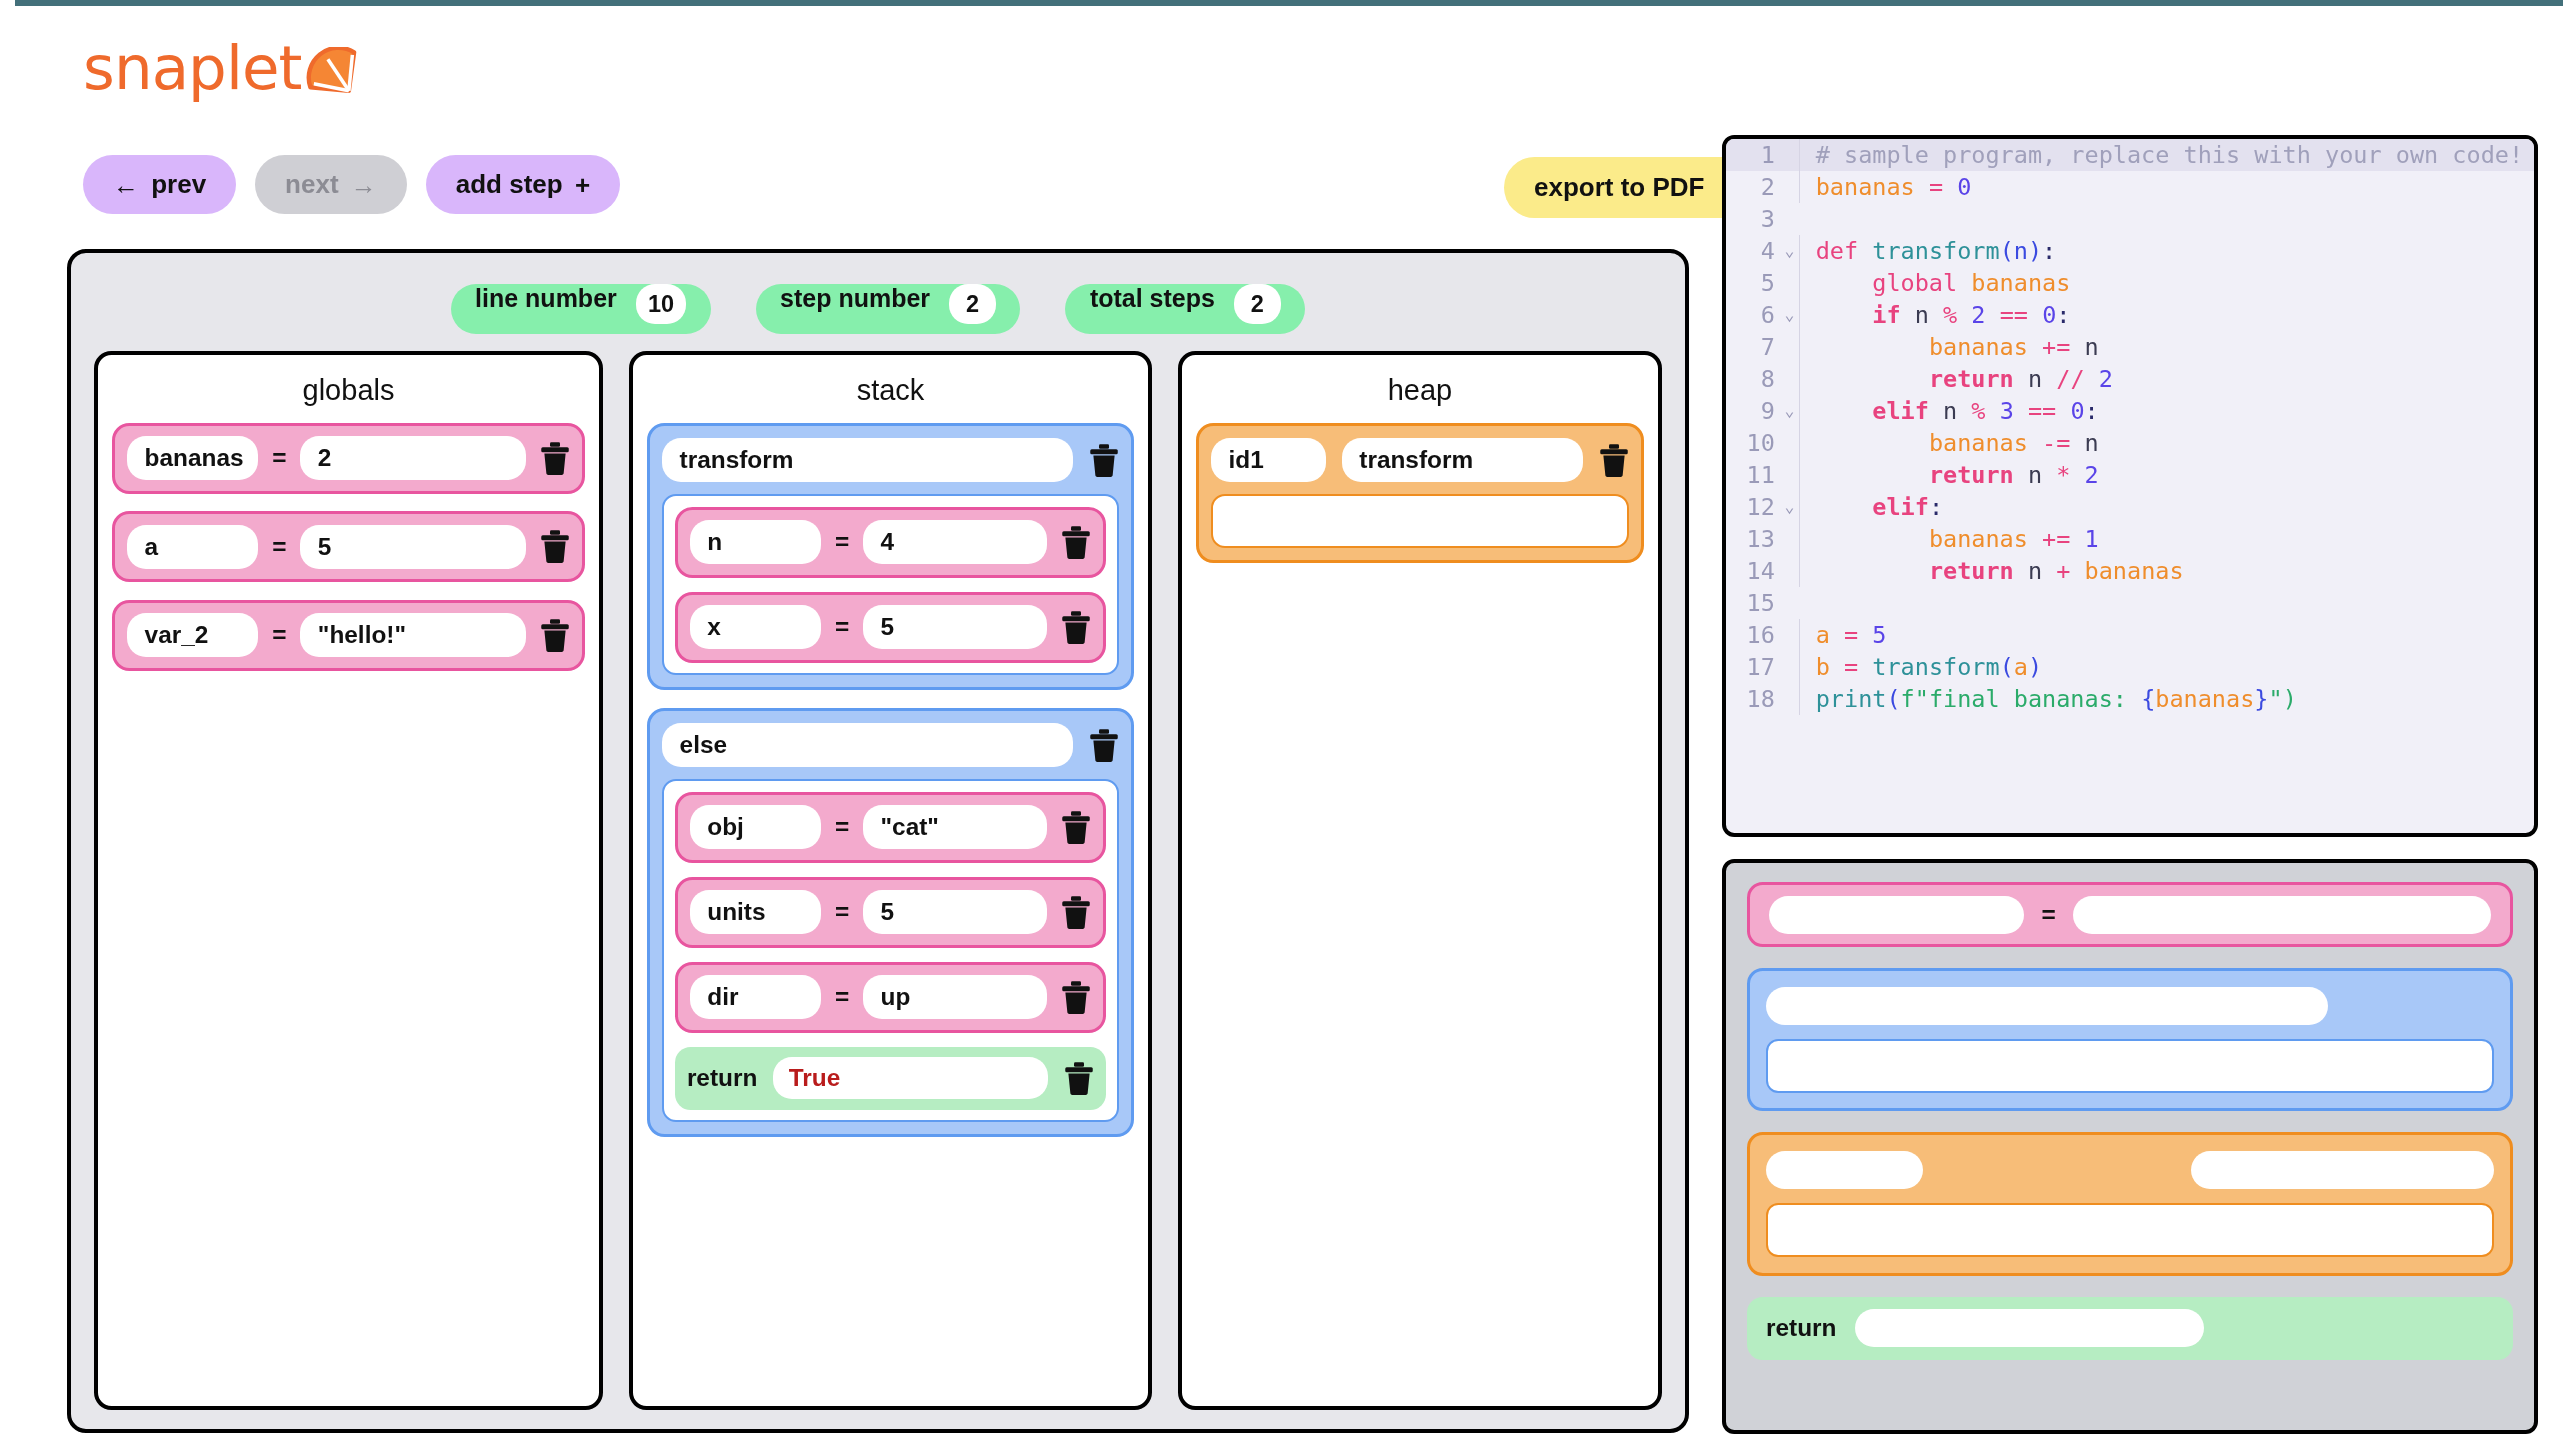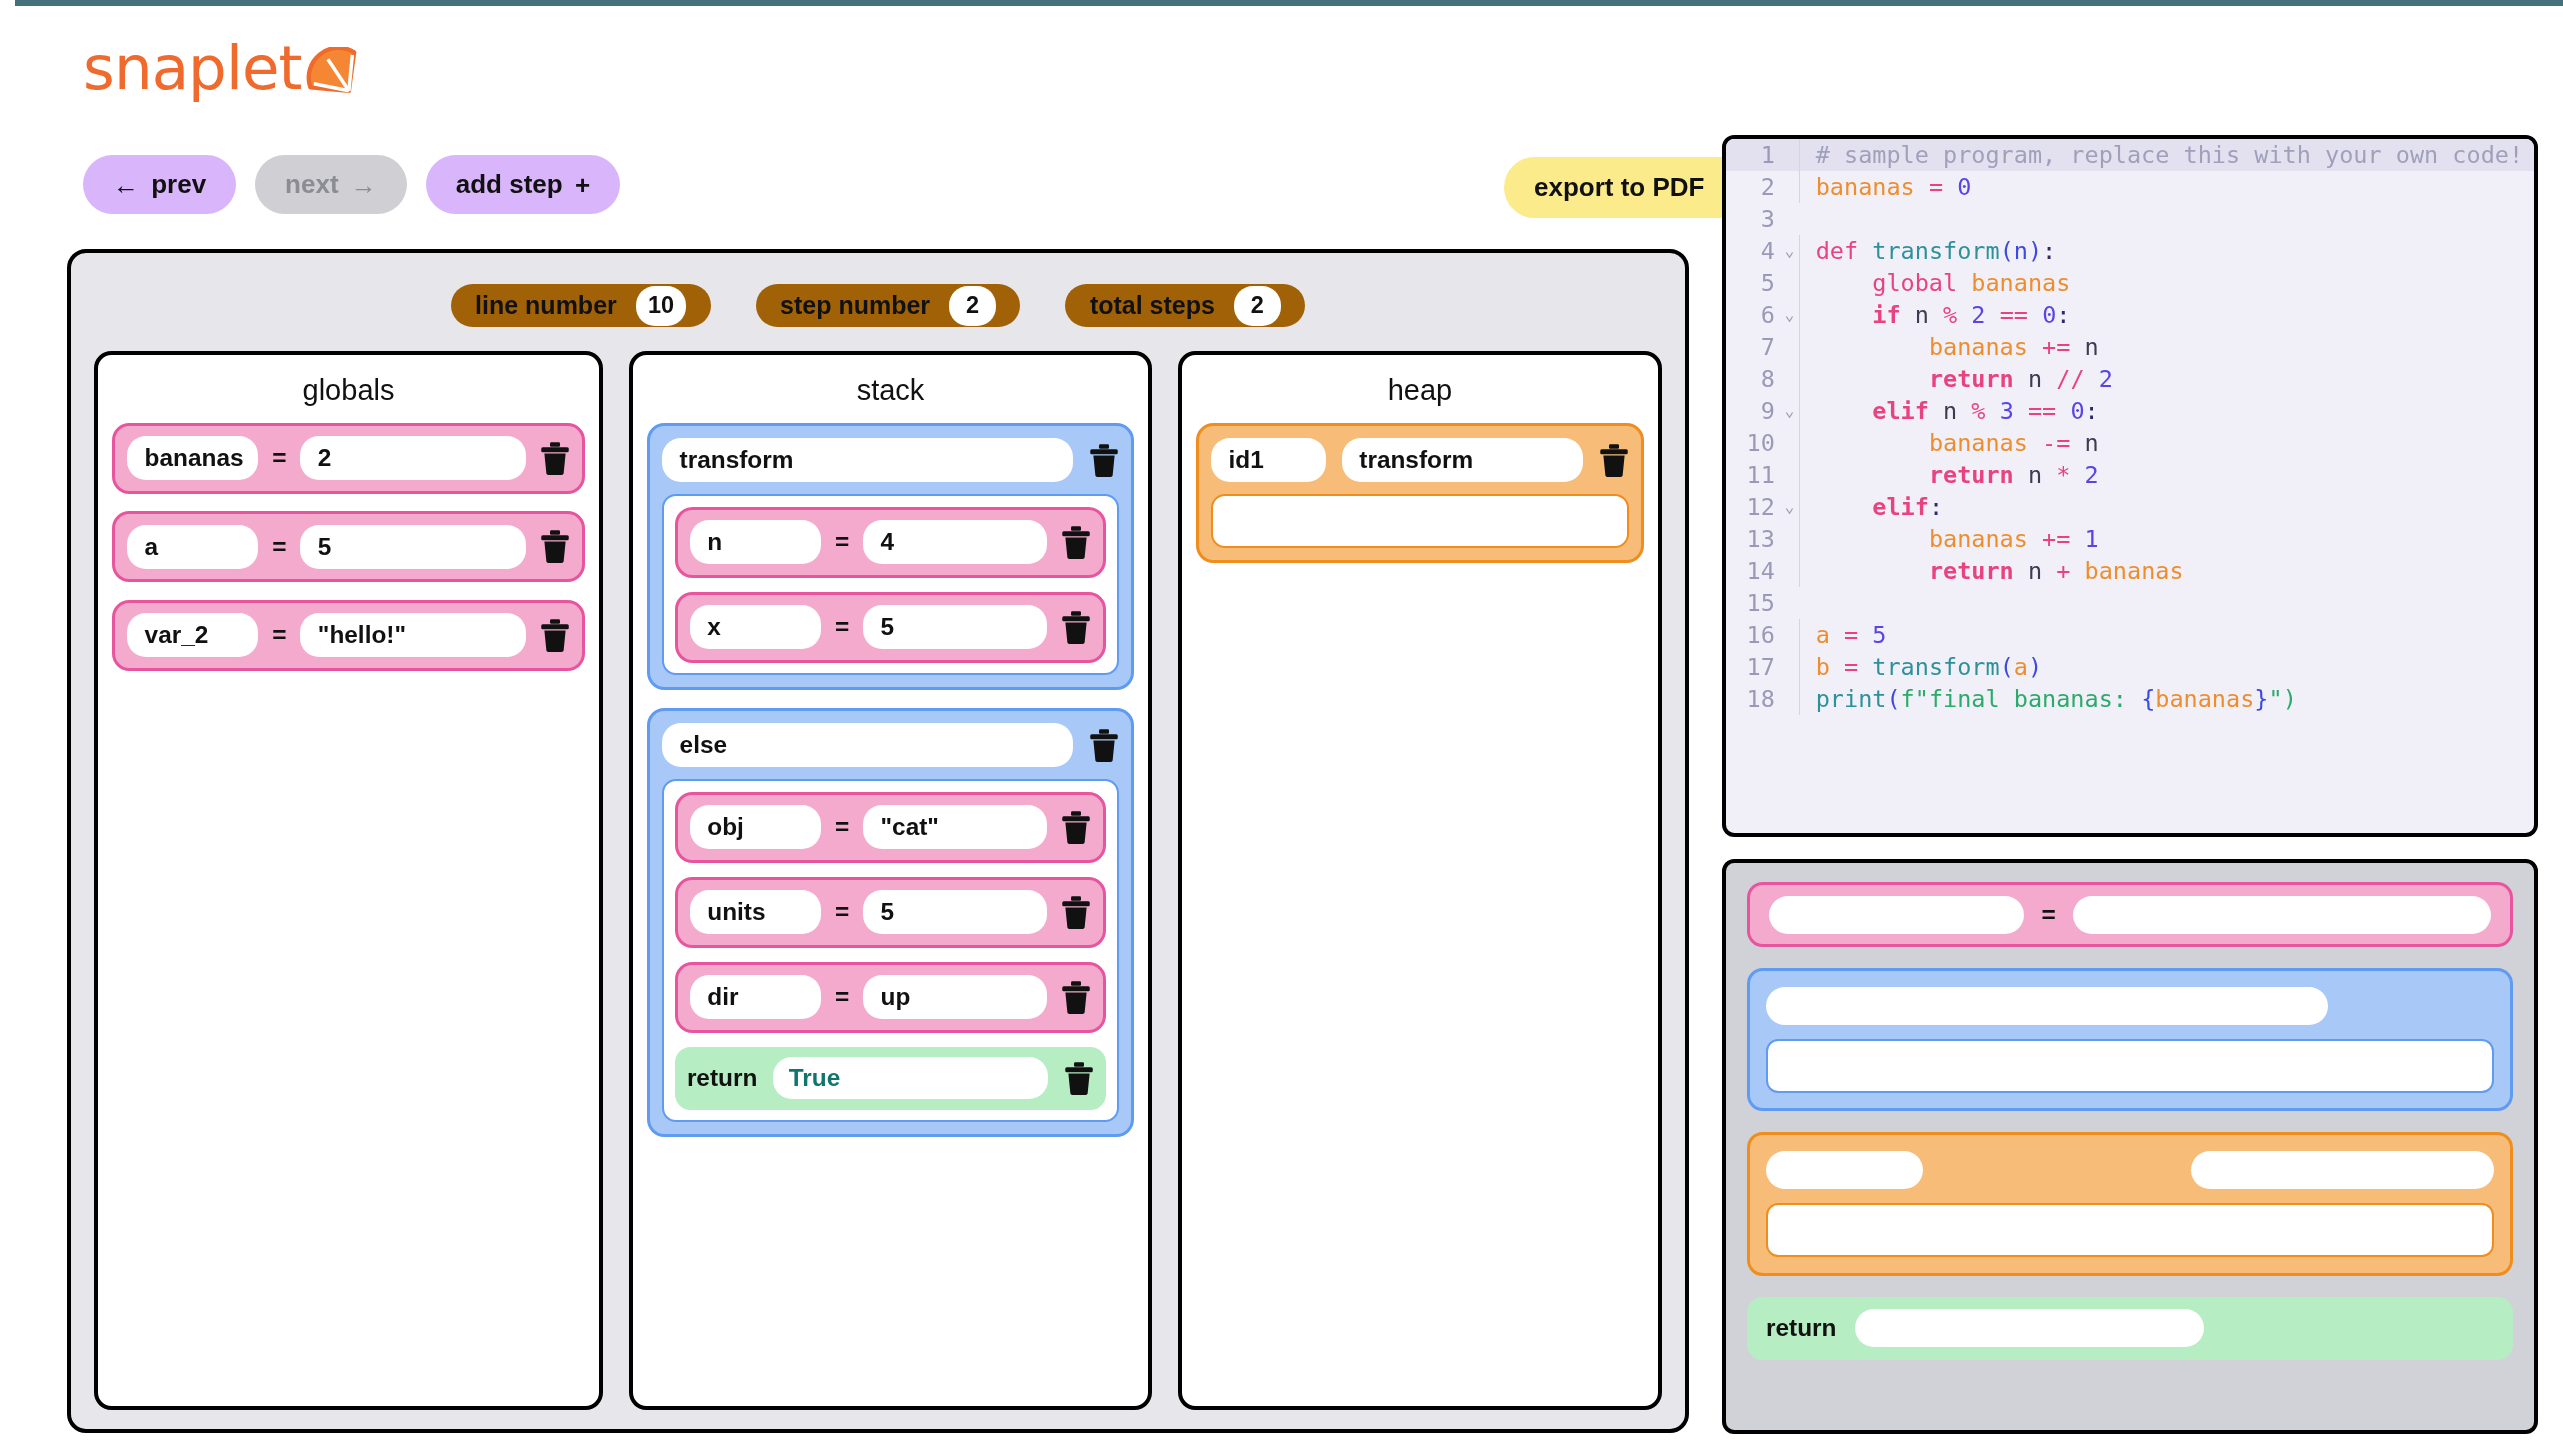--- a/index.html
+++ b/index.html
@@ -53,22 +53,22 @@
   
   .mainpanel {
     position: absolute; left: 52px; top: 249px; width: 1622px; height: 1184px;
     background: #e7e7eb; border: 4.4px solid #000; border-radius: 19px;
   }
   .badgerow {
     position: absolute; left: 0; right: 0; top: 31px;
     display: flex; justify-content: center; gap: 45px;
   }
   .badge {
-    height: 43px; border-radius: 29px; background: #a16207;
-    display: flex; align-items: center; gap: 19px; padding: 0 24.4px;
+    height: 50px; border-radius: 29px; background: #86efac;
+    display: flex; align-items: flex-start; gap: 19px; padding: 0 24.4px;
     font-size: 25px; font-weight: bold; color: #111;
   }
   .badge-val {
     background: #fff; border-radius: 19px; min-width: 47px; height: 40px;
     display: flex; align-items: center; justify-content: center;
     font-size: 23.5px; font-weight: bold; padding: 0 12.2px;
   }
 
   
   .cols {
@@ -122,21 +122,21 @@
     display: flex; flex-direction: column; gap: 14px;
   }
   .retrow {
     display: flex; align-items: center; gap: 15.7px;
     background: #b6edc2; border-radius: 15.7px; padding: 10.5px 12.2px;
   }
   .ret-label { font-size: 24.4px; font-weight: bold; color: #111; }
   .ret-val {
     flex: 1; background: #fff; border-radius: 19px; height: 42px;
     display: flex; align-items: center; padding: 0 15.7px;
-    font-size: 24.4px; font-weight: bold; color: #0f766e;
+    font-size: 24.4px; font-weight: bold; color: #b91c1c;
   }
 
   
   .heapobj {
     background: #f7bd78; border: 3.5px solid #ef8d1f; border-radius: 17.4px;
     padding: 12.2px;
   }
   .heap-head { display: flex; align-items: center; gap: 15.7px; }
   .heap-id {
     width: 115px; flex: none; background: #fff; border-radius: 19px; height: 44px;

